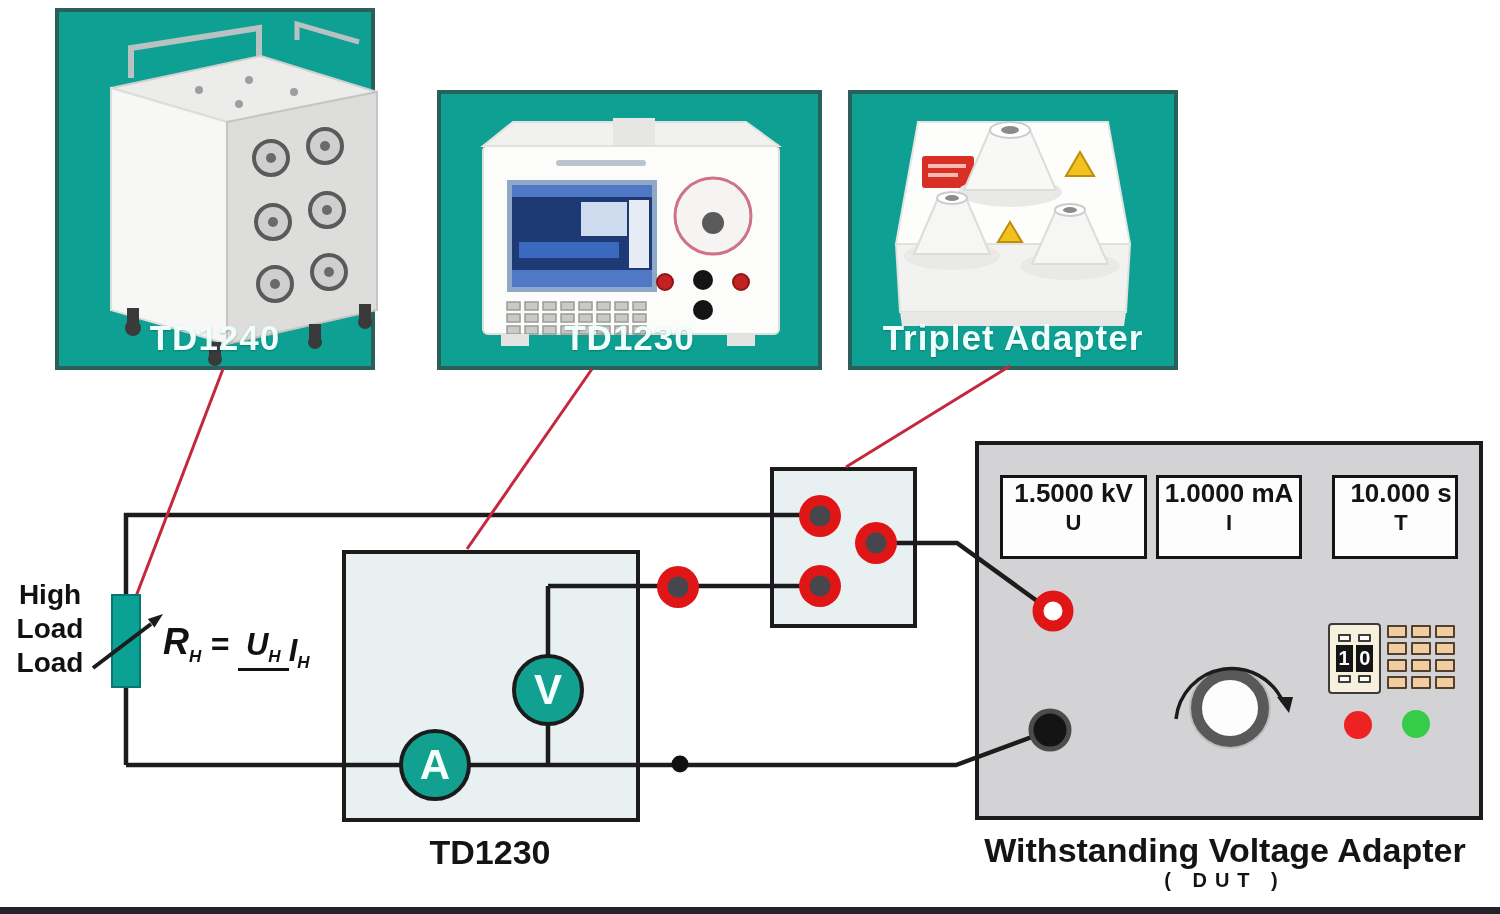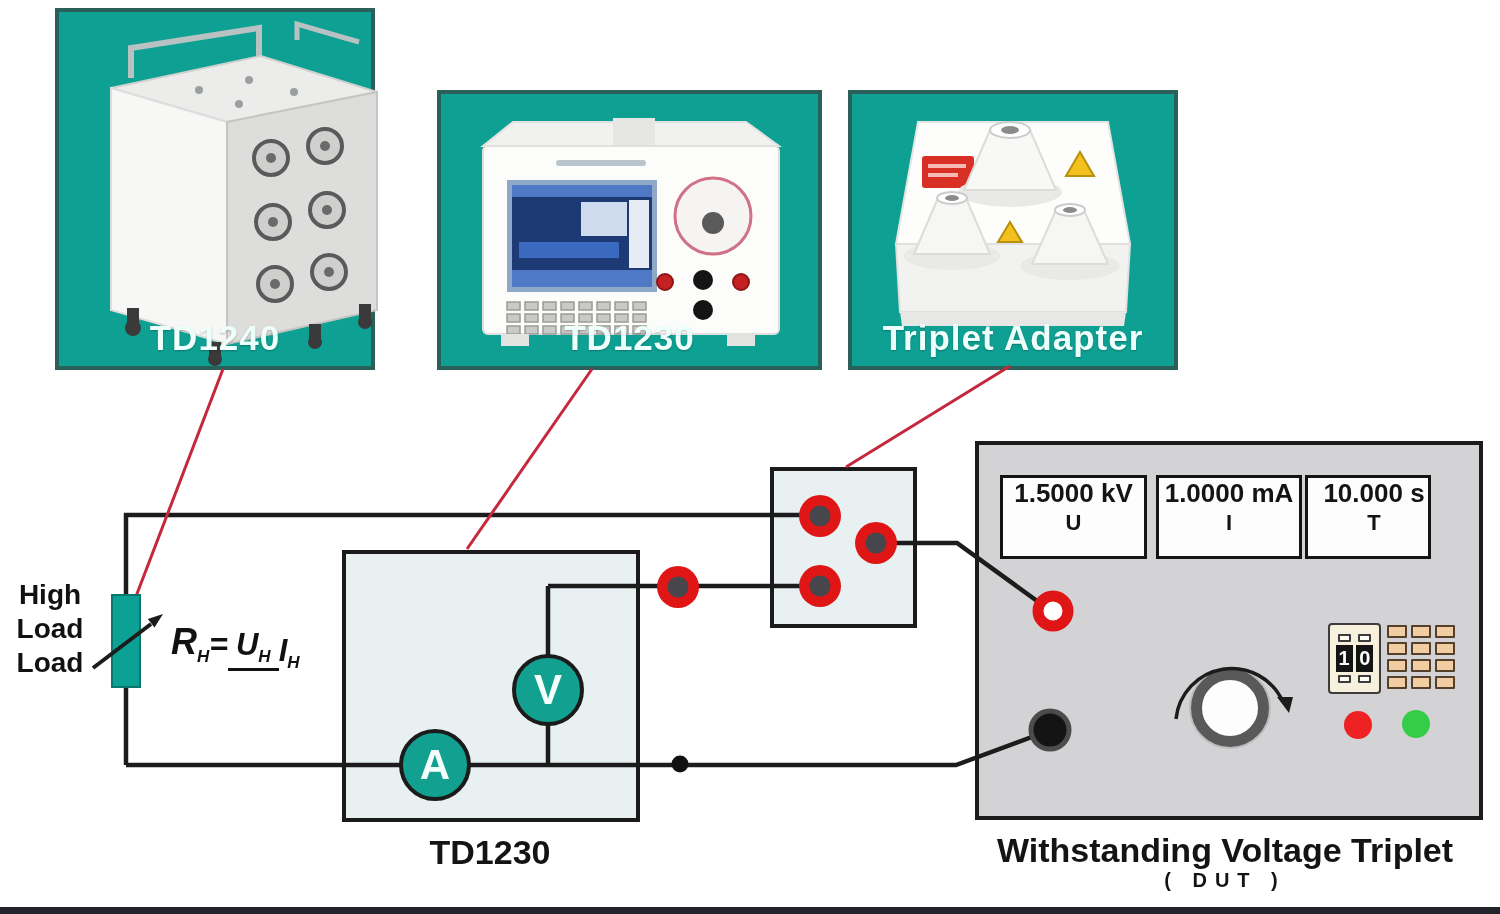--- a/index.html
+++ b/index.html
@@ -31,22 +31,22 @@
     background:#12a191;border:4px solid #1b1b1b;z-index:6;
     display:flex;align-items:center;justify-content:center;
     color:#f4fffc;font-weight:bold;font-size:42px;
   }
   
   .load-label{
     position:absolute;left:2px;top:578px;width:96px;text-align:center;
     font-weight:bold;font-size:28px;line-height:34px;color:#111;z-index:6;
   }
   .formula{
-    position:absolute;left:163px;top:617px;display:flex;align-items:center;
-    font-style:italic;font-weight:bold;color:#111;z-index:6;margin-left:8px;
+    position:absolute;left:163px;top:617px;display:flex;align-items:center;gap:9px;
+    font-style:italic;font-weight:bold;color:#111;z-index:6;
   }
   .f-lhs{font-size:36px;}
   .f-eq{font-size:32px;}
   .formula sub{font-size:17px;font-weight:bold;}
   .f-frac{display:inline-flex;flex-direction:row;align-items:flex-end;line-height:1;}
   .f-num{font-size:31px;border-bottom:3px solid #111;padding:0 8px 3px;}
   .f-den{font-size:31px;padding-top:18px;}
   
   .tester{
     position:absolute;left:975px;top:441px;width:508px;height:379px;
@@ -253,21 +253,21 @@
 
   <div class="tester">
     <div class="disp" style="left:21px;width:147px;">
       <div class="disp-value">1.5000 kV</div>
       <div class="disp-unit">U</div>
     </div>
     <div class="disp" style="left:177px;width:146px;">
       <div class="disp-value">1.0000 mA</div>
       <div class="disp-unit">I</div>
     </div>
-    <div class="disp" style="left:326px;width:126px;padding-left:12px;">
+    <div class="disp" style="left:353px;width:126px;padding-left:12px;">
       <div class="disp-value">10.000 s</div>
       <div class="disp-unit">T</div>
     </div>
 
     <div class="knob"></div>
     <svg style="position:absolute;left:178px;top:190px;" width="150" height="120" viewBox="0 0 150 120">
       <path d="M 19,84 A 56,56 0 0 1 126,67" fill="none" stroke="#1c1c1c" stroke-width="3.5"></path>
       <polygon points="132,78 120,62 136,62" fill="#1c1c1c"></polygon>
     </svg>
 
@@ -296,21 +296,21 @@
         <div class="key"></div>
       <div class="key"></div>
         <div class="key"></div>
         <div class="key"></div>
     </div>
 
     <div class="led led-red"></div>
     <div class="led led-green"></div>
   </div>
 
-  <div class="tester-title">Withstanding Voltage Triplet</div>
+  <div class="tester-title">Withstanding Voltage Adapter</div>
   <div class="tester-subtitle">( DUT )</div>
 
   <div class="load-label">
     <div>High</div>
     <div>Load</div>
     <div>Load</div>
   </div>
   <div class="formula">
     <span class="f-lhs"><span>R</span><sub>H</sub></span>
     <span class="f-eq">=</span>

